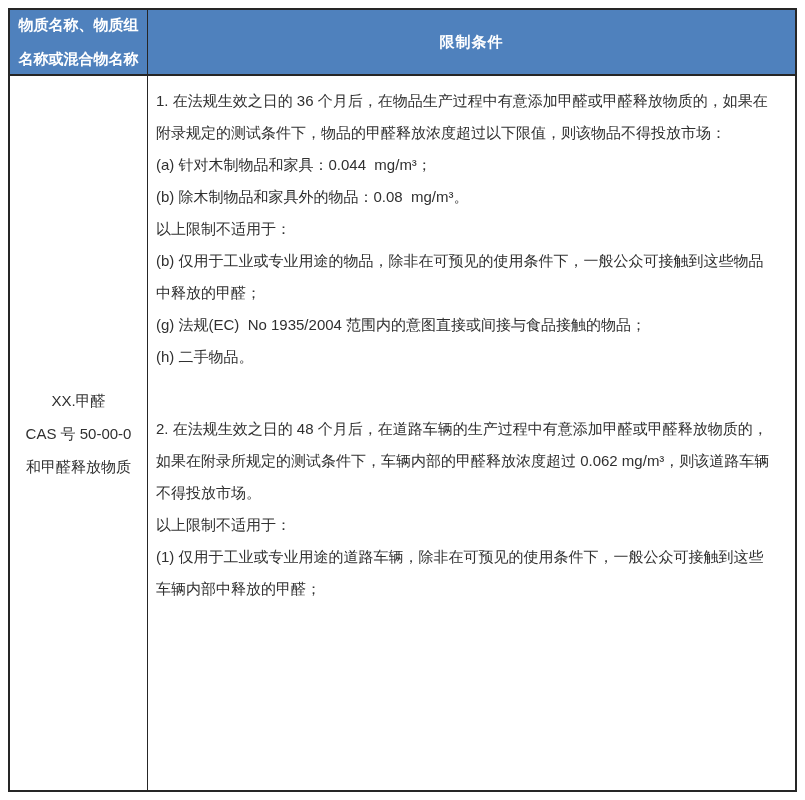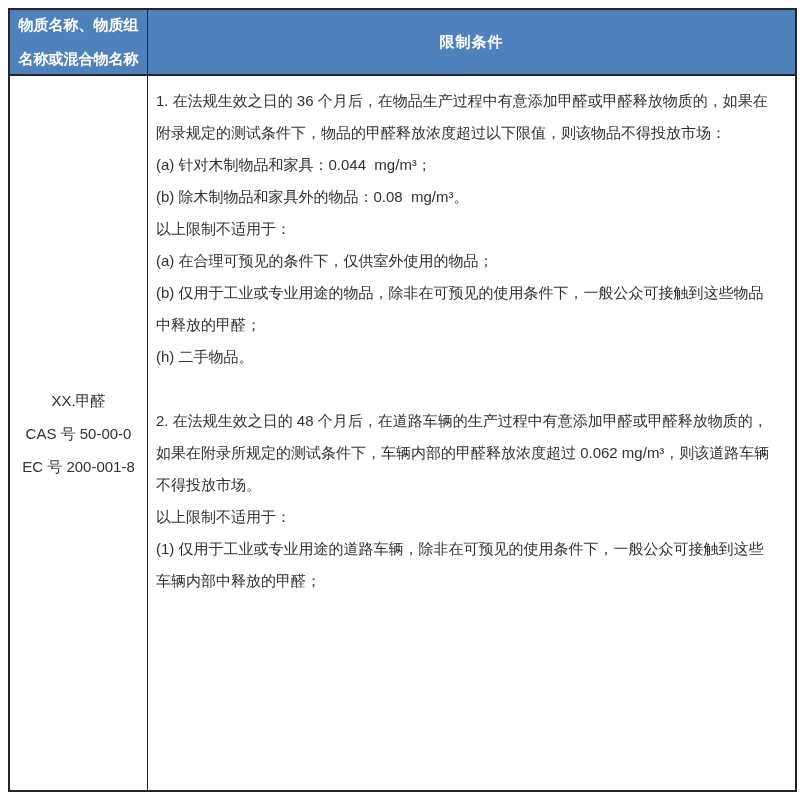--- a/index.html
+++ b/index.html
@@ -54,49 +54,49 @@
   .restriction-cell {
     padding: 9px 22px 4px 8px;
     font-size: 15px;
   }
   .restriction-cell p {
     line-height: 32px;
     white-space: pre-wrap;
     word-break: break-all;
     color: #303030;
   }
-  .section-gap { margin-top: 32px; }
+  .section-gap { margin-top: 40px; }
 </style>
 </head>
 <body>
 
 <div class="page">
   <div class="reg-table">
 
     <div class="cell header-cell substance col-divider">
       <span>物质名称、物质组名称或混合物名称</span>
     </div>
 
     <div class="cell header-cell restriction">
       <span>限制条件</span>
     </div>
 
     <div class="cell substance-cell col-divider">
       <div>XX.甲醛</div>
       <div>CAS 号 50-00-0</div>
-      <div>EC 号 200-001-8</div>
+      <div>和甲醛释放物质</div>
     </div>
 
     <div class="cell restriction-cell">
       <p>1. 在法规生效之日的 36 个月后，在物品生产过程中有意添加甲醛或甲醛释放物质的，如果在附录规定的测试条件下，物品的甲醛释放浓度超过以下限值，则该物品不得投放市场：</p>
       <p>(a) 针对木制物品和家具：0.044  mg/m³；</p>
       <p>(b) 除木制物品和家具外的物品：0.08  mg/m³。</p>
       <p>以上限制不适用于：</p>
-      <p>(a) 在合理可预见的条件下，仅供室外使用的物品；</p>
       <p>(b) 仅用于工业或专业用途的物品，除非在可预见的使用条件下，一般公众可接触到这些物品中释放的甲醛；</p>
+      <p>(g) 法规(EC)  No 1935/2004 范围内的意图直接或间接与食品接触的物品；</p>
       <p>(h) 二手物品。</p>
       <p class="section-gap">2. 在法规生效之日的 48 个月后，在道路车辆的生产过程中有意添加甲醛或甲醛释放物质的，如果在附录所规定的测试条件下，车辆内部的甲醛释放浓度超过 0.062 mg/m³，则该道路车辆不得投放市场。</p>
       <p>以上限制不适用于：</p>
       <p>(1) 仅用于工业或专业用途的道路车辆，除非在可预见的使用条件下，一般公众可接触到这些车辆内部中释放的甲醛；</p>
     </div>
 
   </div>
 </div>
 
 </body></html>

